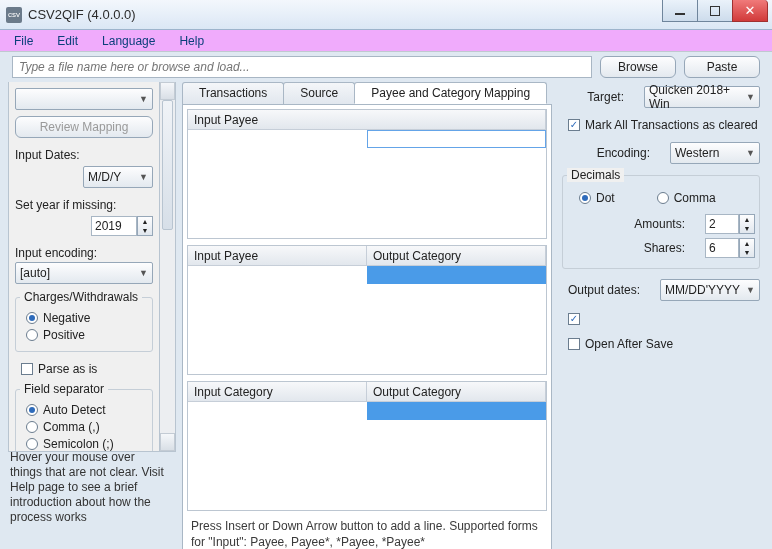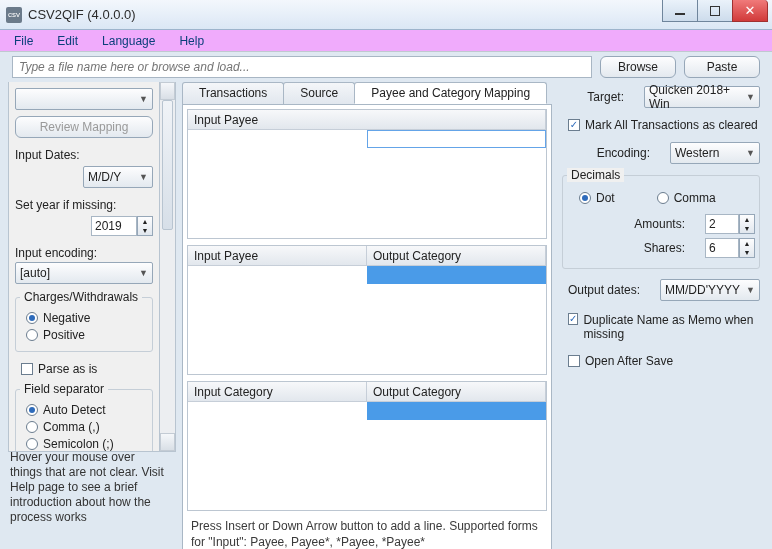--- a/index.html
+++ b/index.html
@@ -266,21 +266,20 @@
     </fieldset>
     <div class="row" style="margin-top:10px">
       <span class="lab">Output dates:</span>
       <div class="dropdown" style="width:100px;color:#9a9a9a">
           <span>MM/DD'YYYY</span>
           <span class="arrow">▼</span>
         </div>
     </div>
     <div class="check" style="margin-top:12px;align-items:flex-start">
         <span class="box">✓</span>
-        <span style="line-height:1.2">Duplicate Name as Memo when missing</span>
       </div>
     <div class="check" style="margin-top:12px">
         <span class="box"></span>
         <span>Open After Save</span>
       </div>
   </div>
 </div>
 
 <div class="hoverhelp">Hover your mouse over things that are not clear. Visit Help page to see a brief introduction about how the process works</div>
 

